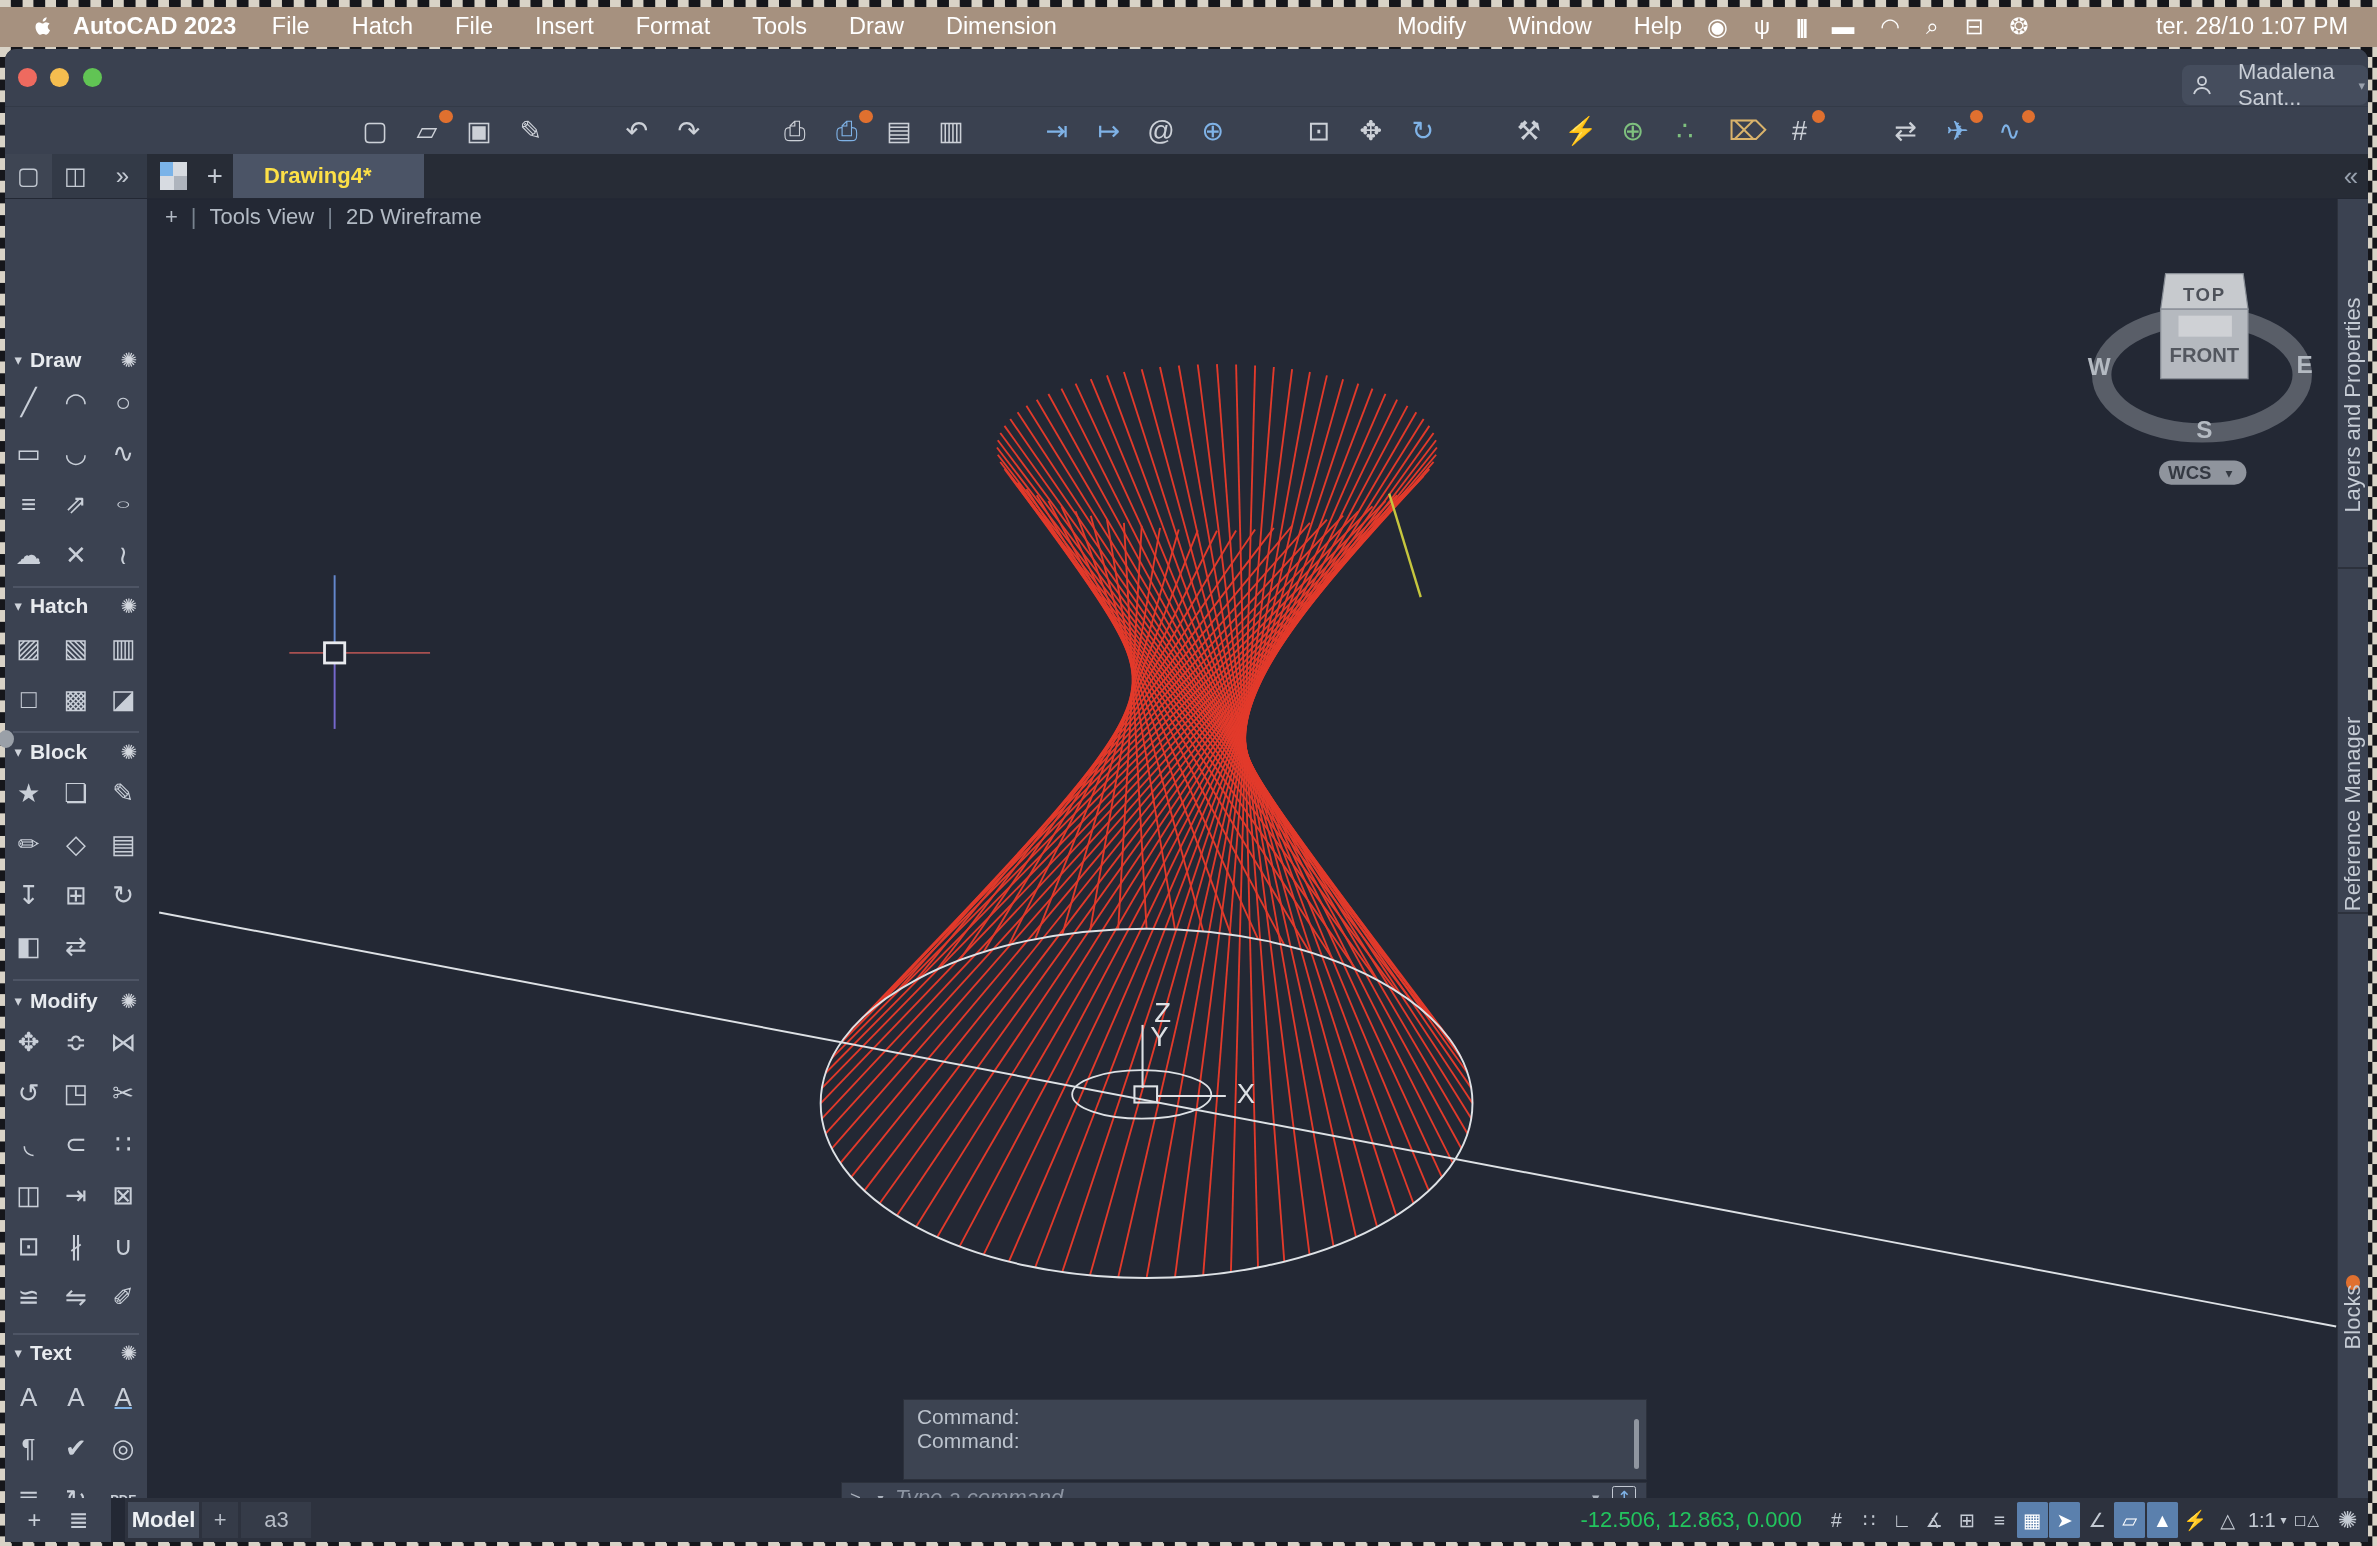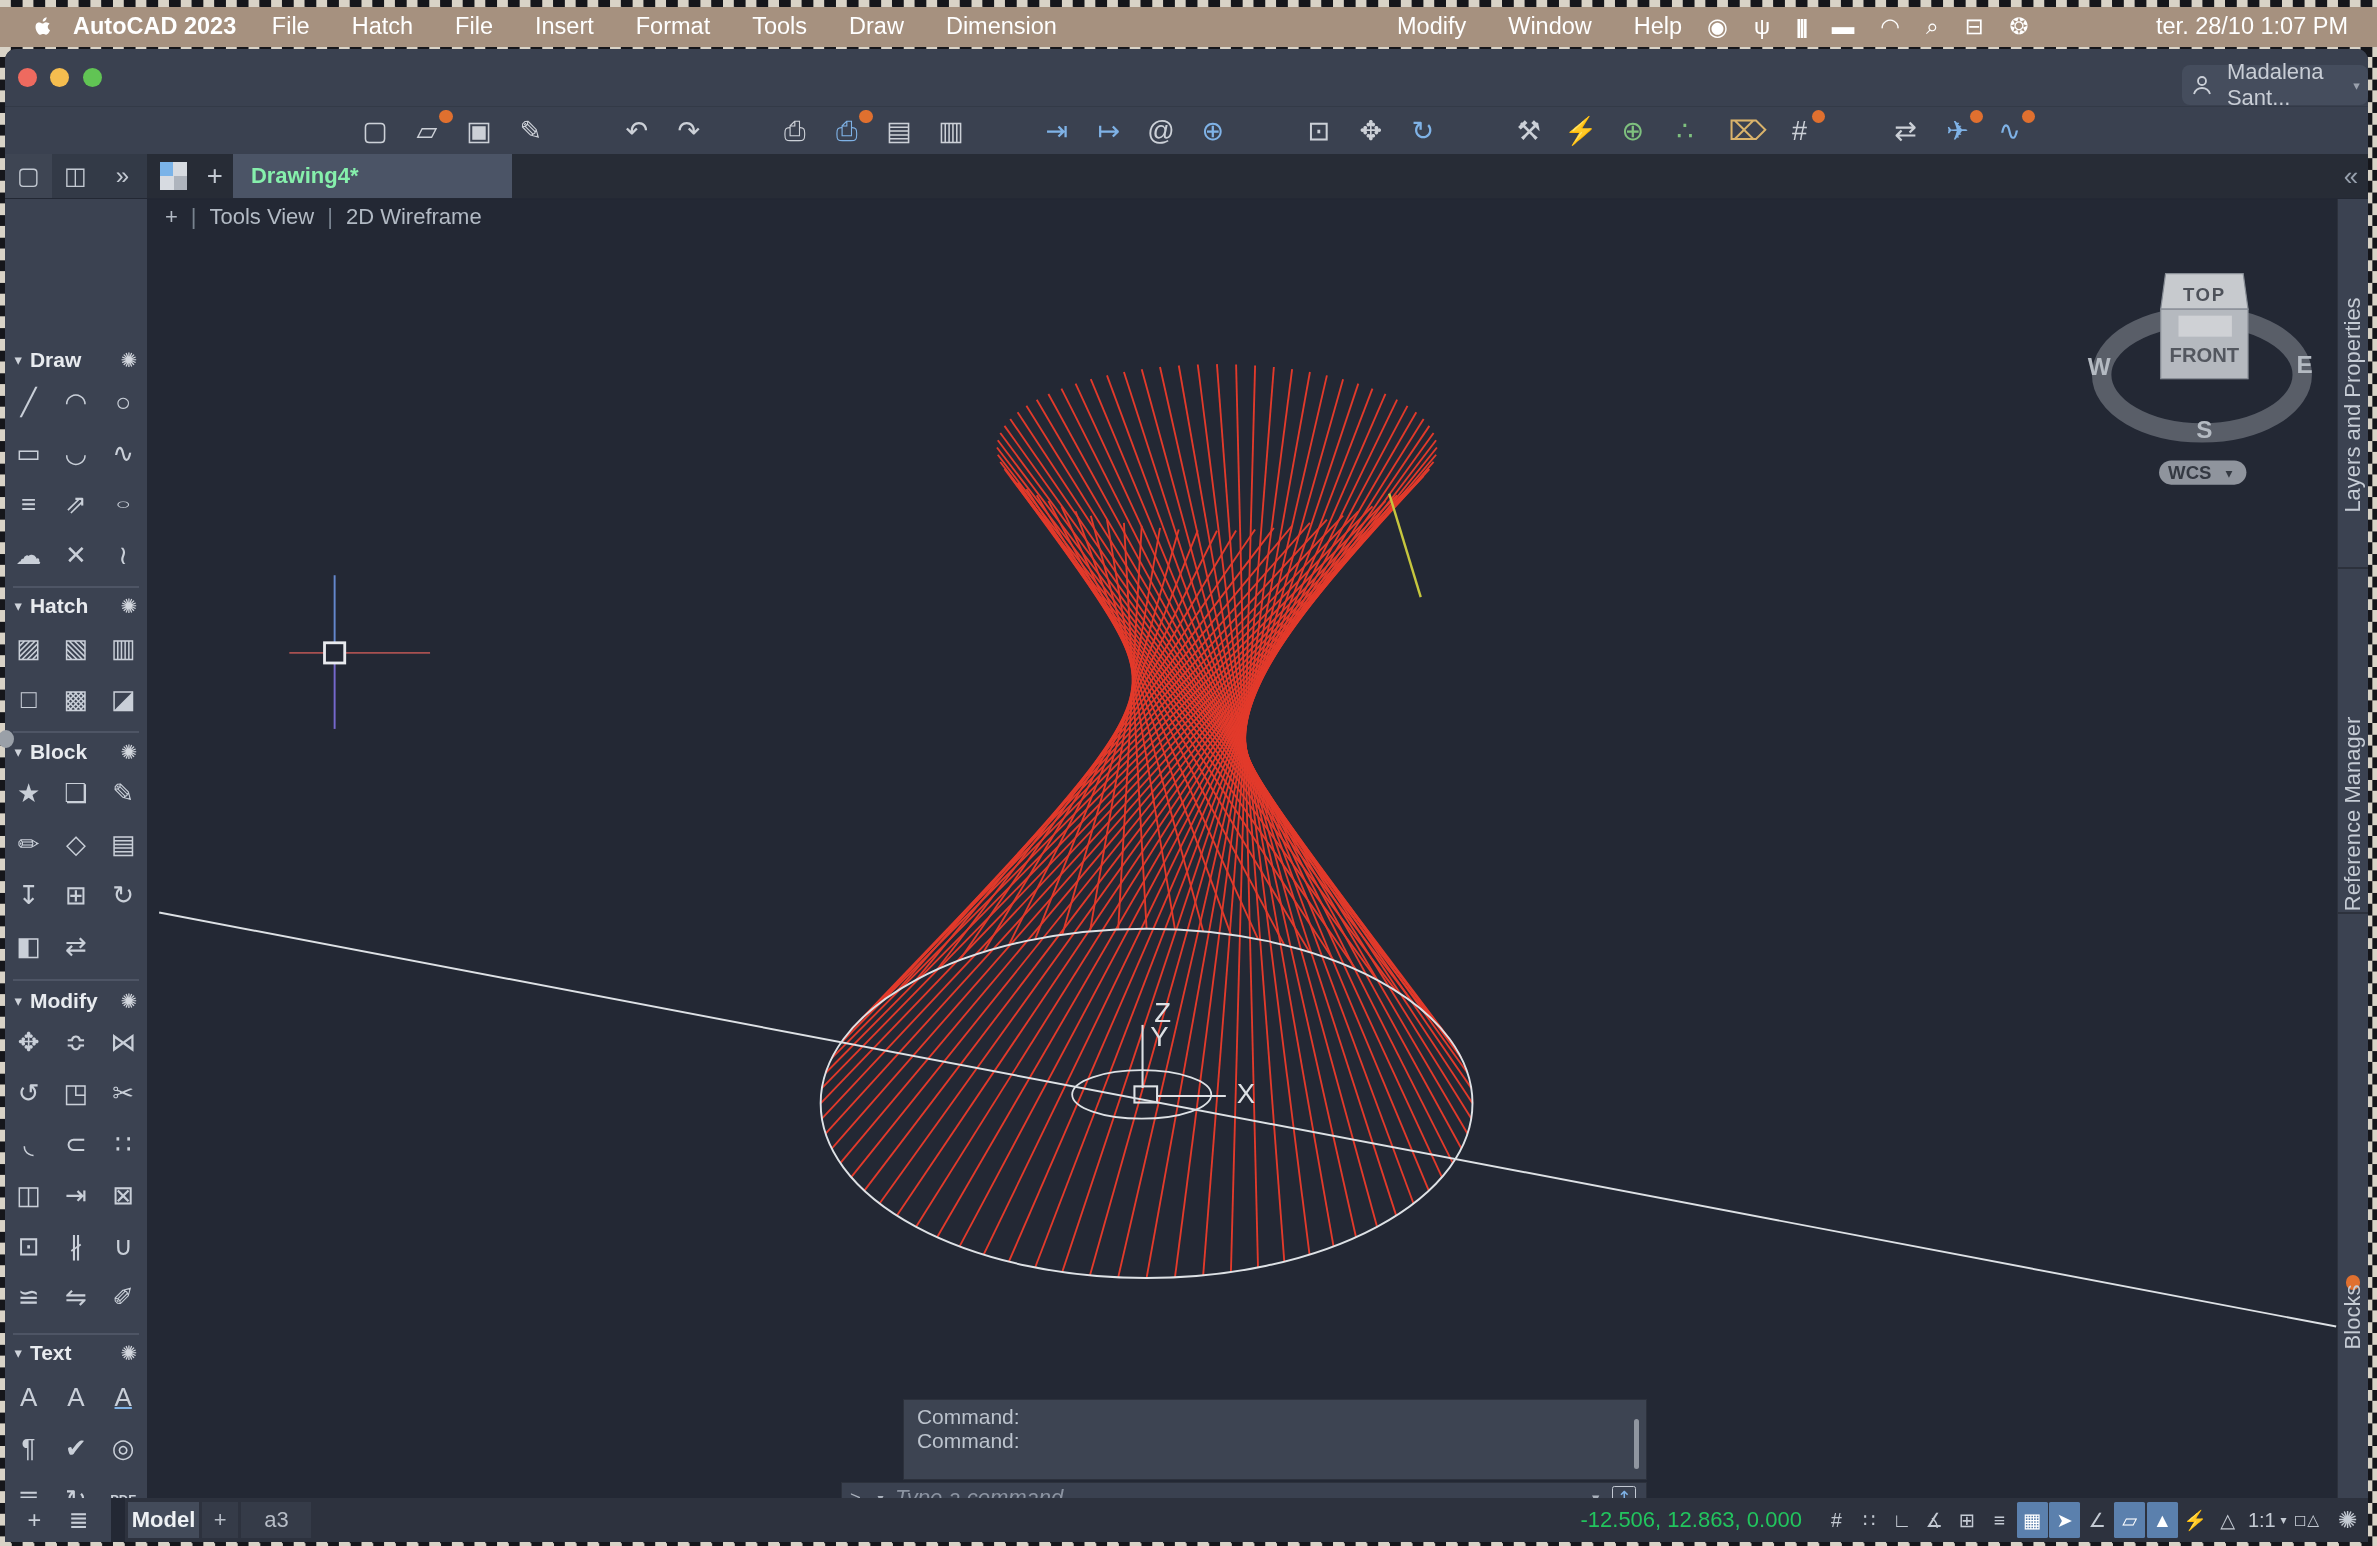--- a/index.html
+++ b/index.html
@@ -25,21 +25,21 @@
 .window{position:absolute;left:4.9px;top:49px;width:2363px;height:1493px;
   background:#232834;border-radius:11.3px 11.3px 0 0;overflow:hidden}
 
 
 .titlebar{position:absolute;top:0;left:0;right:0;height:57px;background:#3a4150}
 .tl{position:absolute;top:18.6px;width:19.4px;height:19.4px;border-radius:50%}
 .tl.r{left:13px;background:#ee6a5f}.tl.y{left:45px;background:#f5bd4f}.tl.g{left:78px;background:#61c454}
 .title{position:absolute;left:50%;top:0;transform:translateX(-50%);height:57px;
   display:flex;align-items:center;gap:36px;color:#b3b8c1;font-weight:bold;font-size:23.5px;white-space:nowrap}
 .userbadge{position:absolute;right:0;top:16px;width:186px;height:40px;background:#454d5d;
-  border-radius:8px;display:flex;align-items:center;gap:13px;padding:0 8px;color:#c9ced6;font-size:22px}
+  border-radius:8px;display:flex;align-items:center;gap:24px;padding:0 8px;color:#c9ced6;font-size:22px}
 .userbadge svg{width:24px;height:24px;flex:0 0 auto}
 .userbadge .ua{font-size:13px;color:#9aa1ad}
 
 
 .toolbar{position:absolute;top:57px;left:0;right:0;height:49px;background:#3a4150;
   border-top:0.8px solid #333a47;display:flex;align-items:center;padding-left:344px}
 .tb-ic{position:relative;width:44px;height:44px;margin:0 4px;display:flex;align-items:center;
   justify-content:center;font-size:27px;color:#ccd0d7}
 .gs2{margin-left:58px}.gs1{margin-left:14.6px}
 .badged::after{content:"";position:absolute;top:0.8px;right:-4px;width:13.7px;height:13.7px;
@@ -49,22 +49,22 @@
 
 .tabrow{position:absolute;top:105px;left:0;right:0;height:44px;background:#272c36}
 .ws{position:absolute;left:0;top:0;width:142px;height:44px;background:#333a47;display:flex}
 .ws-ic{width:47px;height:44px;display:flex;align-items:center;justify-content:center;
   color:#c3c9d2;font-size:24px}
 .act{background:#3e4553}
 .grid-ic{position:absolute;left:155px;top:8px;width:27.5px;height:27.5px;
   background:conic-gradient(#d7dbe1 0 25%, #aeb4bd 0 50%, #d7dbe1 0 75%, #7ab3e8 0)}
 .newtab{position:absolute;left:192px;top:0;width:36px;height:44px;color:#c3c9d2;font-size:27.5px;
   display:flex;align-items:center;justify-content:center}
-.doctab{position:absolute;left:228px;top:0;width:279px;height:44px;background:#4b5466;
-  color:#86efac;font-weight:bold;font-size:22px;display:flex;align-items:center;padding-left:18px}
+.doctab{position:absolute;left:228px;top:0;width:191px;height:44px;background:#4b5466;
+  color:#fde047;font-weight:bold;font-size:22px;display:flex;align-items:center;padding-left:31px}
 .collapse{position:absolute;right:9.7px;top:0;height:44px;display:flex;align-items:center;
   color:#97a0ad;font-size:26px}
 
 
 .sidebar{position:absolute;left:0;top:150px;width:142px;bottom:44px;background:#3b4251;overflow:hidden}
 .sec-h{position:absolute;left:0;right:0;height:27.5px;display:flex;align-items:center;
   padding:0 9.7px;color:#e8ebef;font-size:21px;font-weight:bold}
 .tri{font-size:14.6px;margin-right:8px;color:#cfd4db;font-weight:normal}
 .gear{margin-left:auto;font-size:20px;color:#d3d7de;font-weight:normal}
 .sec-grid{position:absolute;left:0;right:0;display:grid;grid-template-columns:repeat(3,1fr)}

